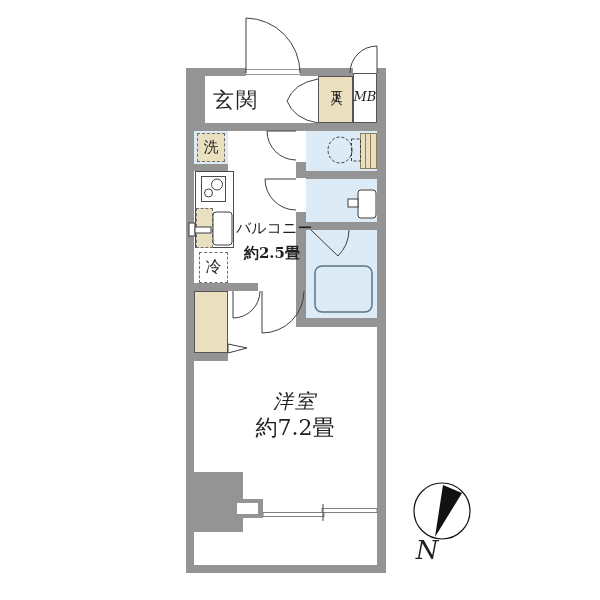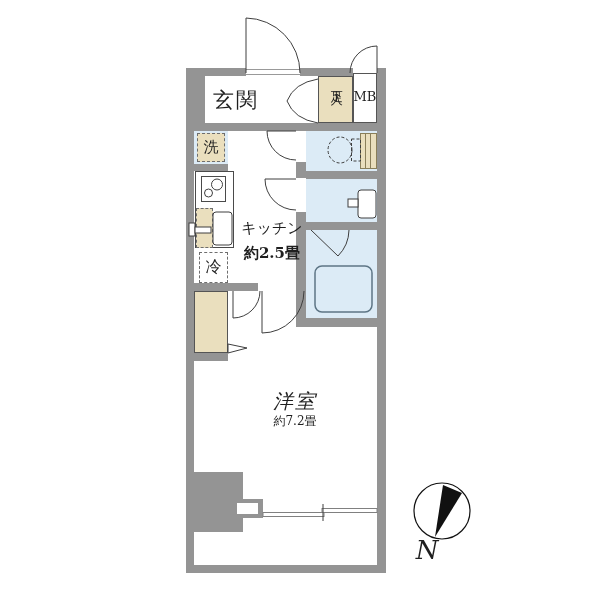--- a/index.html
+++ b/index.html
@@ -142,21 +142,21 @@
     </g>
 
     <g>
       <circle cx="442" cy="511" r="28" fill="#fff" stroke="#111" stroke-width="1.2"></circle>
       <path d="M435,537 L443,485 L462,493 Z" fill="#111"></path>
     </g>
   </svg>
 
   <div class="lbl" style="left:207px;top:88px;width:58px;font-size:21px;letter-spacing:2px;">玄関</div>
   <div class="lbl vert" style="left:329px;top:81px;font-size:12px;">下足入</div>
-  <div class="lbl" style="left:353px;top:90px;width:24px;font-size:13px;">MB</div>
+  <div class="lbl" style="left:353px;top:90px;width:24px;font-size:13px;font-style:italic;">MB</div>
   <div class="lbl" style="left:197px;top:139px;width:28px;font-size:15px;">洗</div>
   <div class="lbl" style="left:199px;top:258px;width:29px;font-size:16px;">冷</div>
-  <div class="lbl" style="left:236px;top:220px;width:72px;font-size:15px;">キッチン</div>
+  <div class="lbl" style="left:236px;top:220px;width:72px;font-size:15px;">バルコニー</div>
   <div class="lbl" style="left:236px;top:245px;width:72px;font-size:15px;font-weight:bold;">約2.5畳</div>
   <div class="lbl" style="left:245px;top:390px;width:100px;font-size:20px;letter-spacing:2px;font-style:italic;">洋室</div>
-  <div class="lbl" style="left:245px;top:415px;width:100px;font-size:12px;">約7.2畳</div>
+  <div class="lbl" style="left:245px;top:415px;width:100px;font-size:22px;">約7.2畳</div>
   <div class="lbl" style="left:412px;top:536px;width:30px;font-size:26px;font-style:italic;">N</div>
 </div>
 
 </body></html>

